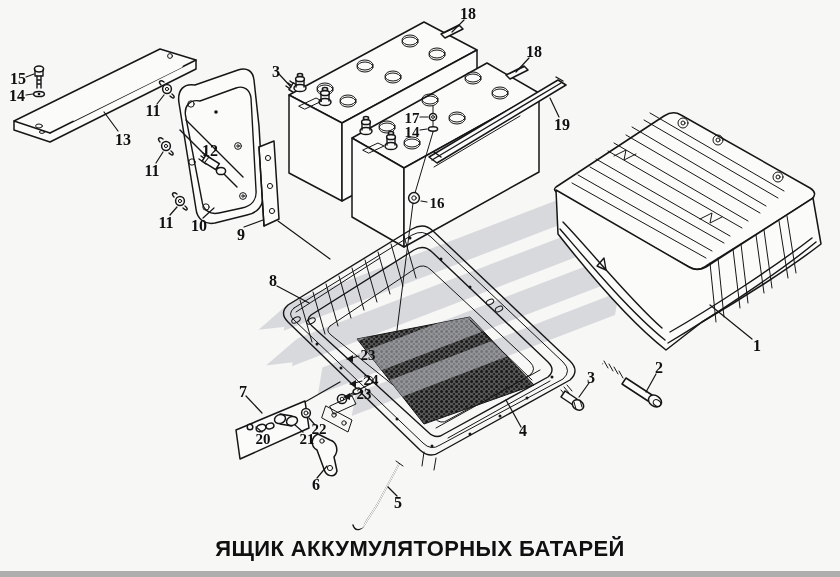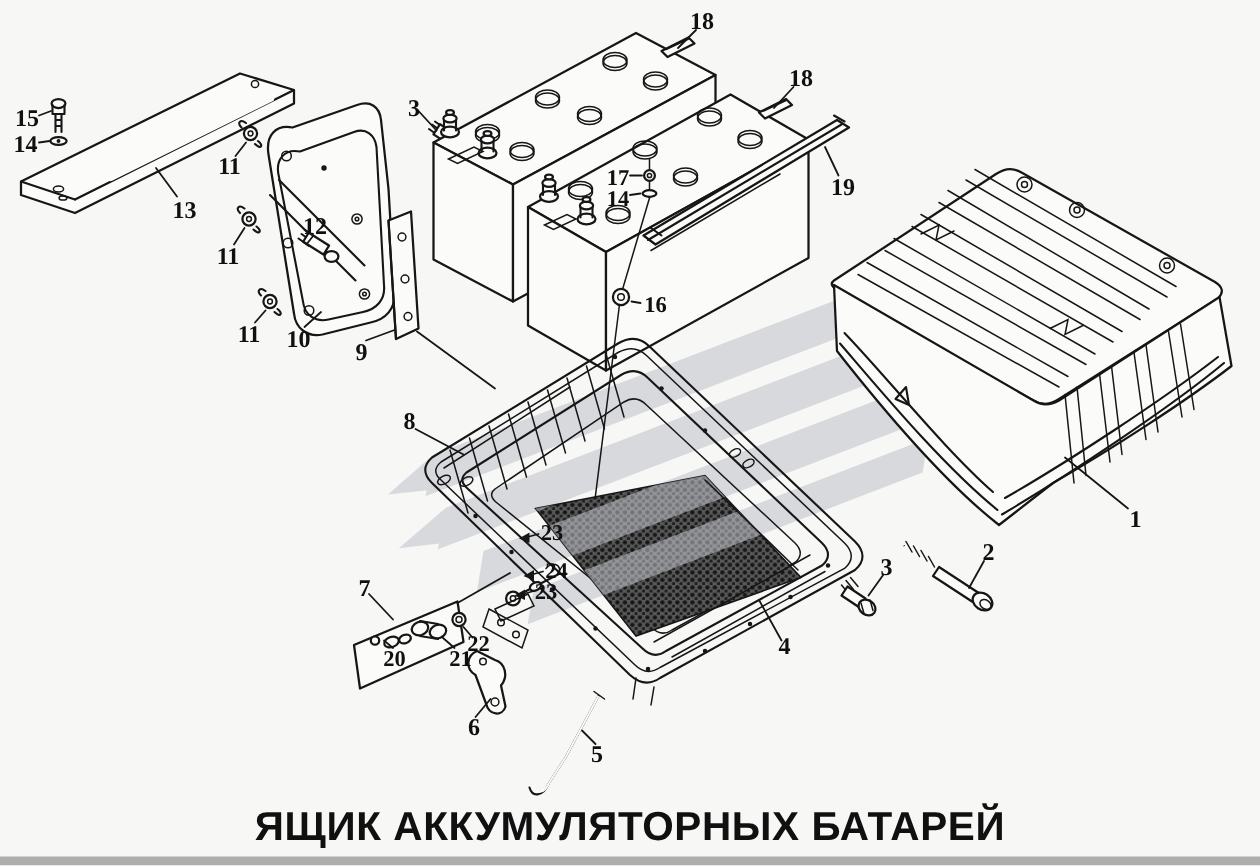--- a/index.html
+++ b/index.html
@@ -3,21 +3,21 @@
 <meta charset="utf-8">
 <style>
   html,body{margin:0;padding:0;background:#e9e9e9;}
   #stage{position:relative;width:840px;height:577px;background:#f7f7f6;overflow:hidden;
          font-family:"Liberation Sans",sans-serif;}
   svg{position:absolute;left:0;top:0;}
   .callout{font-family:"Liberation Serif",serif;font-weight:700;font-size:16px;fill:#101010;
            text-anchor:middle;}
   .callout-small{font-size:15px;}
   #diagram-title{position:absolute;left:0;top:536px;width:100%;text-align:center;
-      font-weight:700;font-size:27px;color:#101010;letter-spacing:.4px;
+      font-weight:700;font-size:22px;color:#101010;letter-spacing:.4px;
       font-family:"Liberation Sans",sans-serif;}
   #bottom-edge{position:absolute;left:0;top:571px;width:100%;height:6px;background:#aeaeae;}
   .ln{stroke:#161616;stroke-width:1.4;fill:none;stroke-linecap:round;stroke-linejoin:round;}
   .lnthin{stroke:#161616;stroke-width:1;fill:none;stroke-linecap:round;}
   .wfill{fill:#fbfbfa;stroke:#161616;stroke-width:1.5;stroke-linejoin:round;}
   .leader{stroke:#161616;stroke-width:1.2;fill:none;stroke-linecap:round;}
 </style>
 </head>
 <body>
 

